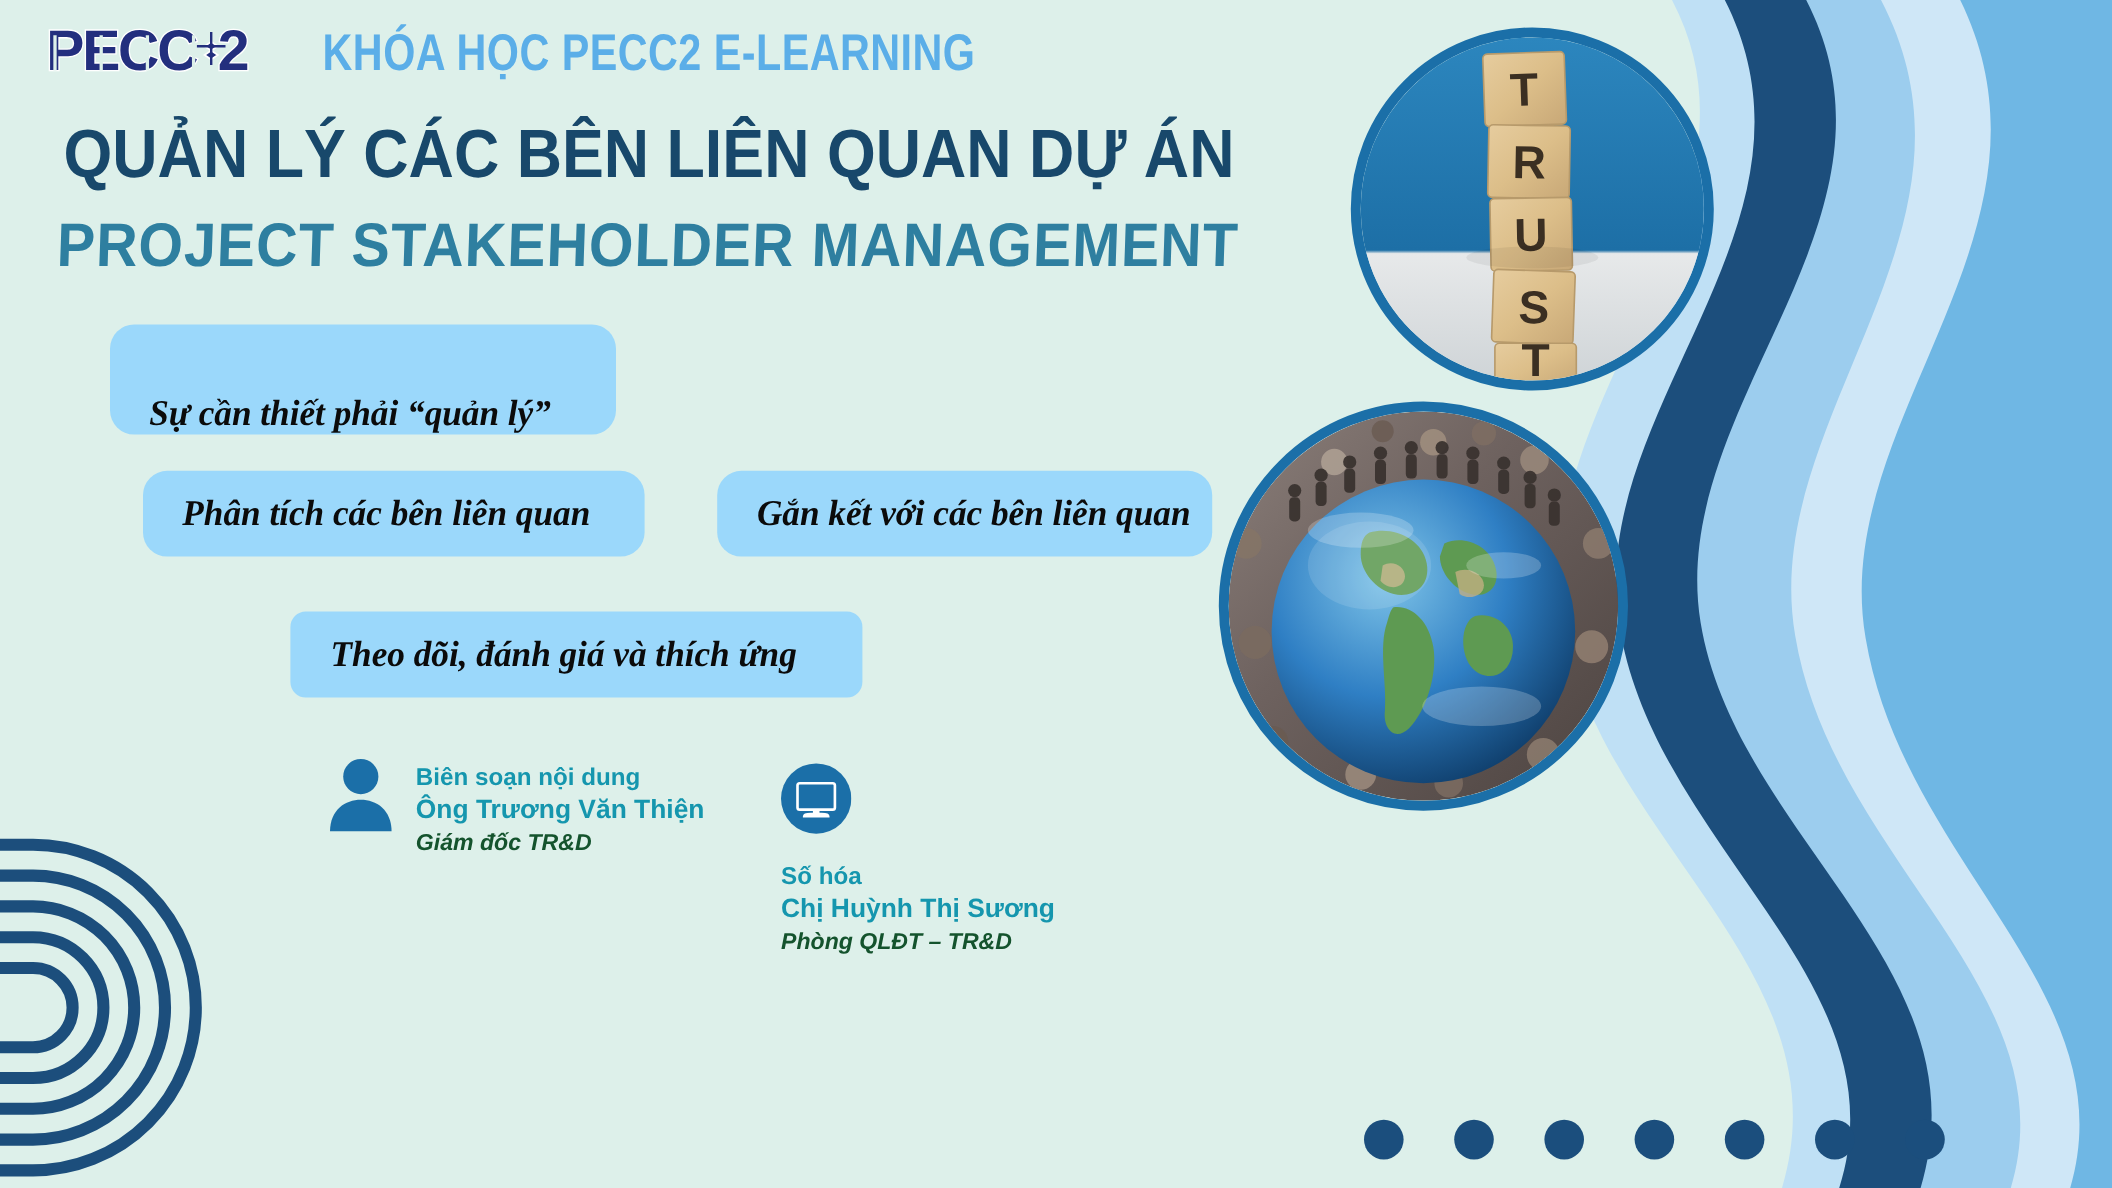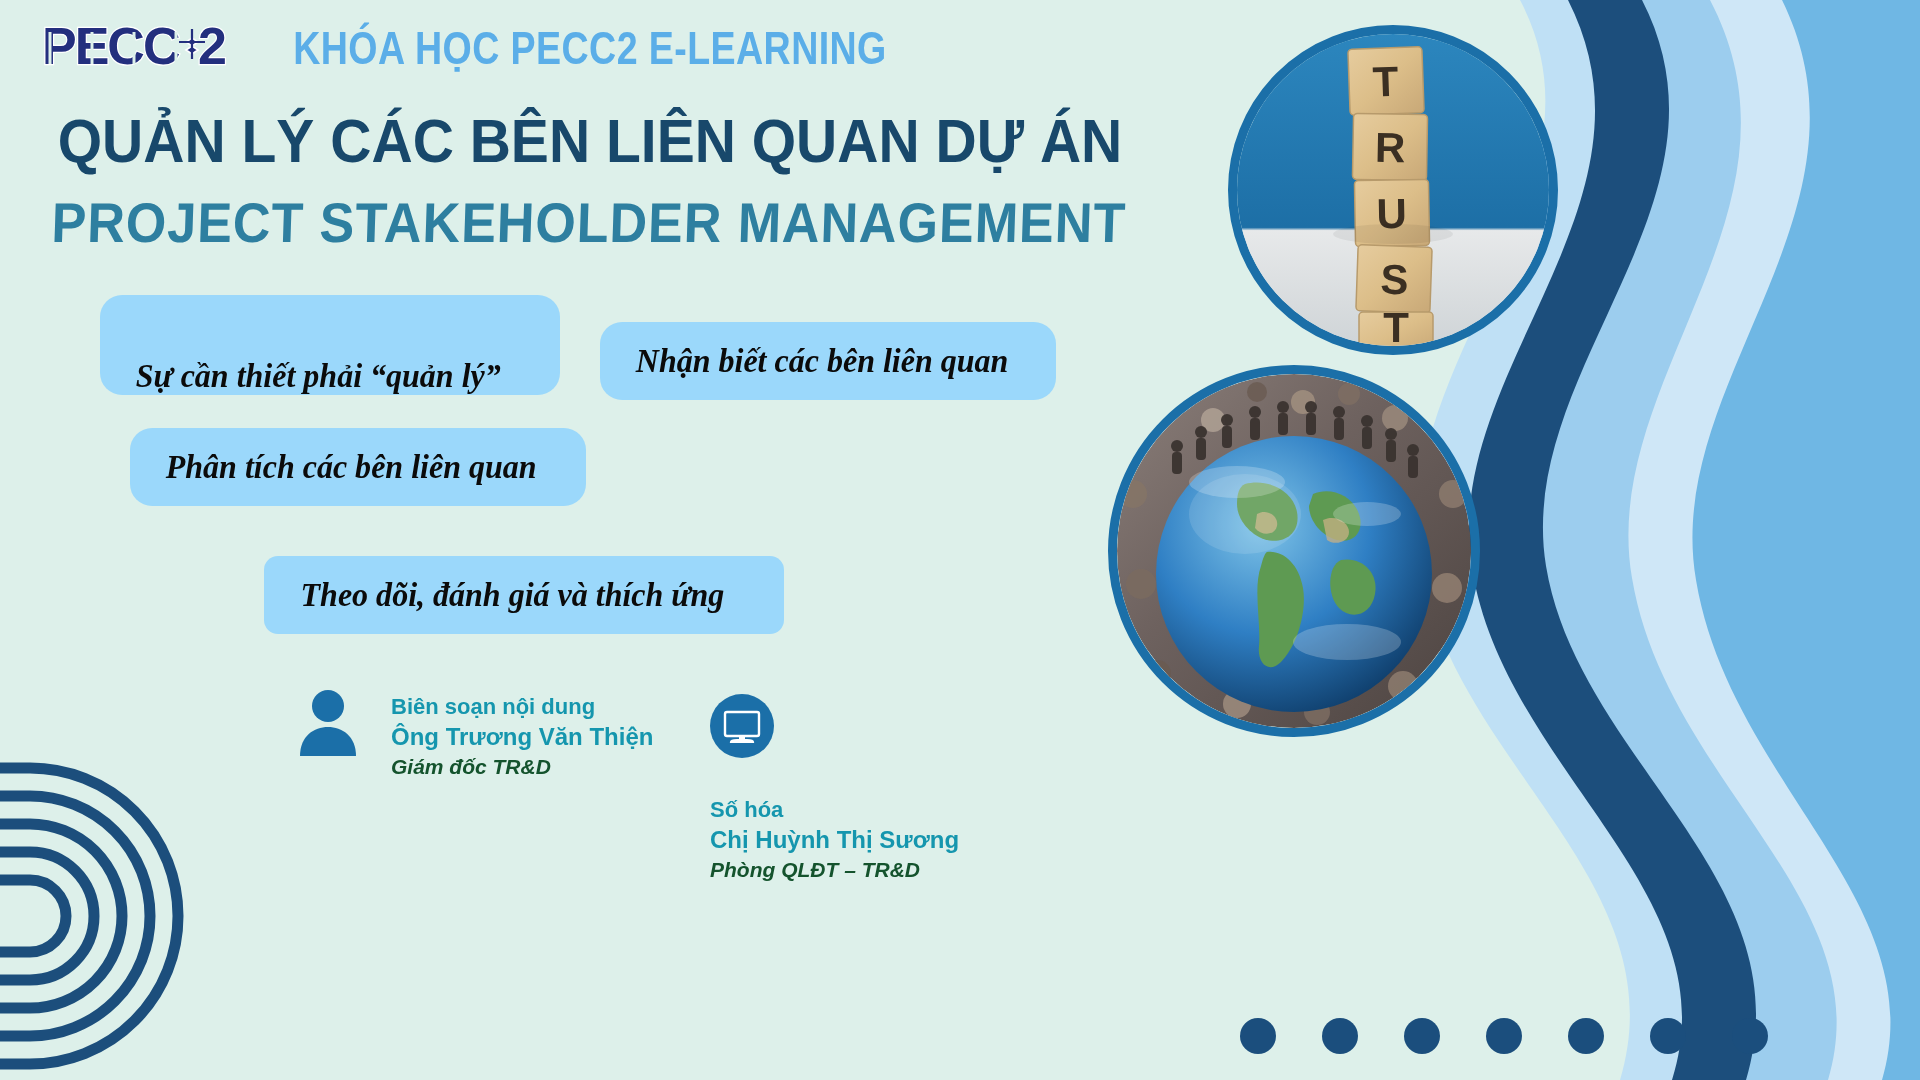--- a/index.html
+++ b/index.html
@@ -57,21 +57,21 @@
   }
   .pill span { display:block; transform:scaleX(0.97); }
 
   #pill-0 { left:100px;  top:295px; width:460px; height:100px;align-items:flex-end; }
   #pill-1 { left:600px;  top:322px; width:456px; height:78px; }
   #pill-2 { left:130px;  top:428px; width:456px; height:78px; }
   #pill-3 { left:652px;  top:428px; width:450px; height:78px; }
   #pill-4 { left:264px;  top:556px; width:520px; height:78px;border-radius:14px; }
 
   
-  .credit { position:absolute; display:flex; align-items:flex-start; gap:31px; }
+  .credit { position:absolute; display:flex; align-items:flex-start; gap:18px; }
   #credit-0 { left:296px; top:688px; }
   #credit-1 { left:710px; top:692px;flex-direction:column; }
 
   .credit-icon { width:64px; height:68px; flex:0 0 auto; position:relative; }
   .credit-lines { padding-top:4px; }
   .credit-role {
     font-size:22px; font-weight:bold; color:#1596AE; line-height:1.33; white-space:nowrap;
   }
   .credit-name {
     font-size:24px; font-weight:bold; color:#1596AE; line-height:1.33; white-space:nowrap;
@@ -151,25 +151,25 @@
 
   <div class="kicker">KHÓA HỌC PECC2 E-LEARNING</div>
 
   <div class="title-vn">QUẢN LÝ CÁC BÊN LIÊN QUAN DỰ ÁN</div>
 
   <div class="title-en">PROJECT STAKEHOLDER MANAGEMENT</div>
 
   <div class="pill" id="pill-0">
     <span>Sự cần thiết phải “quản lý”</span>
   </div>
-  <div class="pill" id="pill-1">
-    <span>Nhận biết các bên liên quan</span>
-  </div>
   <div class="pill" id="pill-2">
     <span>Phân tích các bên liên quan</span>
+  </div>
+  <div class="pill" id="pill-3">
+    <span>Gắn kết với các bên liên quan</span>
   </div>
   <div class="pill" id="pill-4">
     <span>Theo dõi, đánh giá và thích ứng</span>
   </div>
 
   <div class="credit" id="credit-0">
     <div class="credit-icon">
       <svg width="64" height="68" viewBox="0 0 64 68" xmlns="http://www.w3.org/2000/svg">
         <circle cx="32" cy="18" r="16" fill="#1B6FA8"></circle>
         <path d="M 4 68 C 4 48, 18 39, 32 39 C 46 39, 60 48, 60 68 Z" fill="#1B6FA8"></path>

